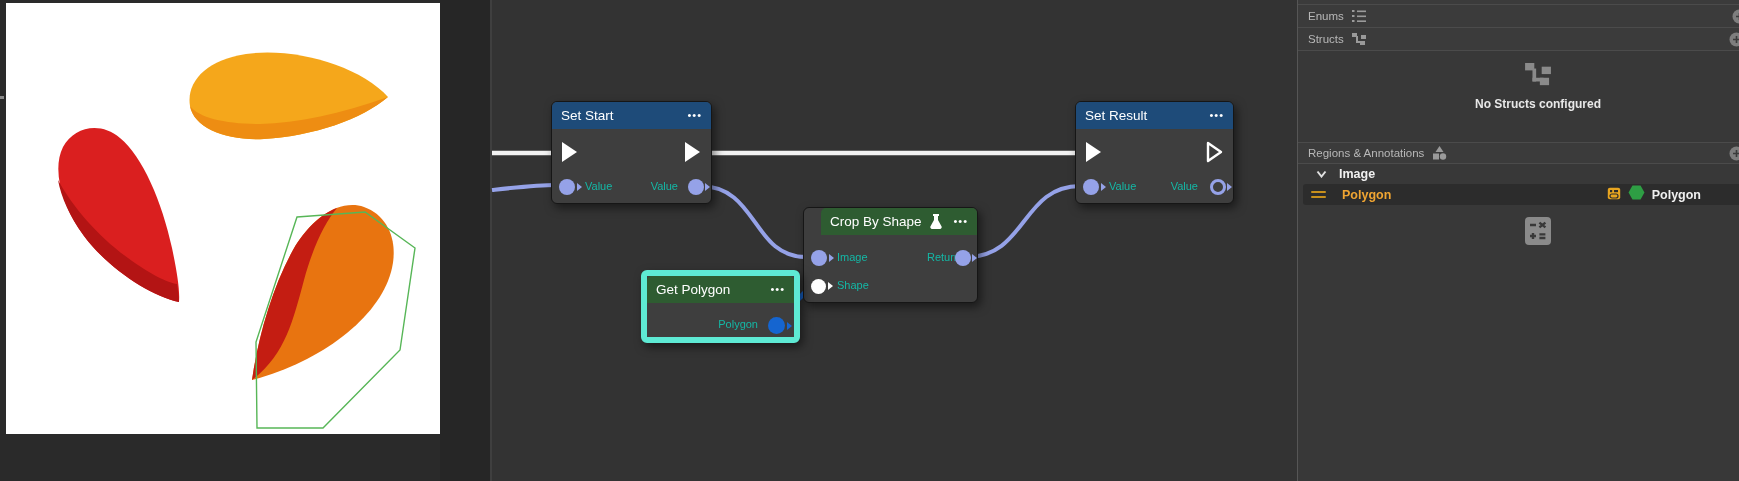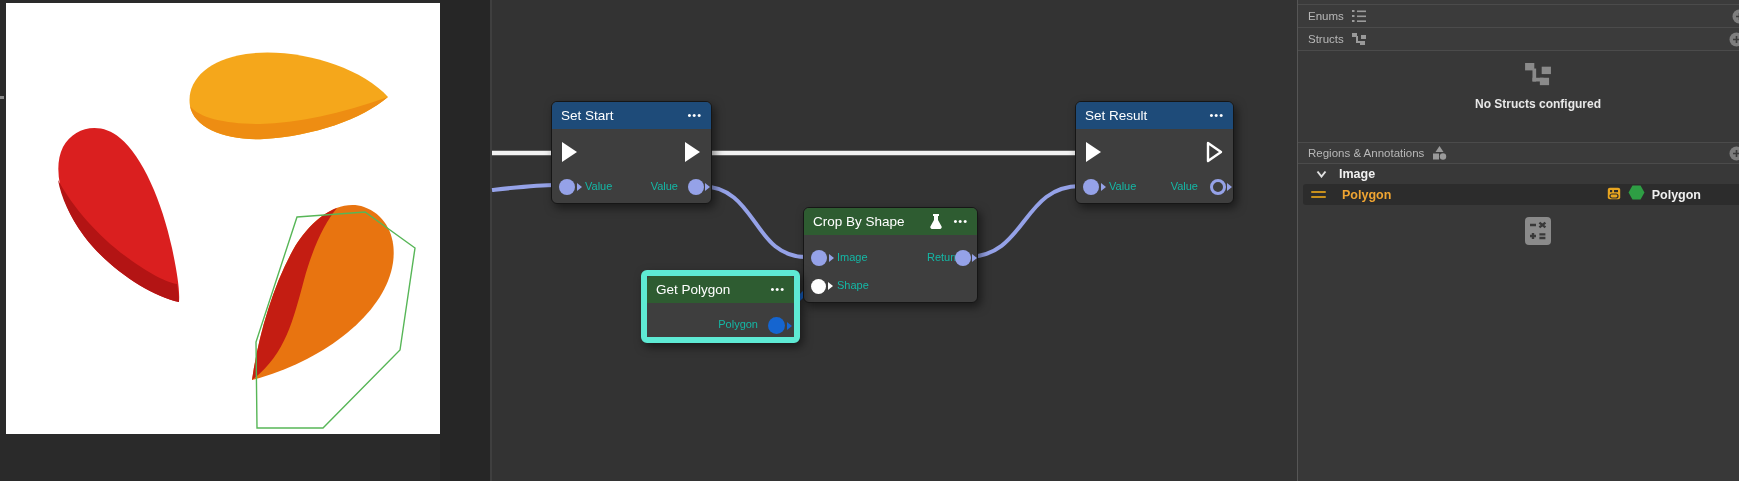--- a/index.html
+++ b/index.html
@@ -118,21 +118,21 @@
           <path d="M2,2 L17,12 L2,22 Z" fill="#fff"></path>
         </svg></span>
     <span class="pin-circle pc-value" style="left:7px;top:77px;"></span>
     <span class="pin-arrow pa-value" style="left:25px;top:81px;"></span>
     <span class="pin-label" style="left:33px;top:78px;">Value</span>
     <span class="pin-label" style="right:33px;top:78px;">Value</span>
     <span class="pin-circle pc-value-out" style="right:7px;top:77px;"></span>
     <span class="pin-arrow pa-value" style="right:1px;top:81px;"></span>
   </div>
 
-  <div class="node" style="left:803px;top:207px;width:175px;height:96px;">
+  <div class="node" style="left:803px;top:207px;width:175px;height:96px;padding-left:17px;">
     <div class="node-header hdr-green">
       <span class="node-title">Crop By Shape</span>
       <span class="hdr-spacer"></span>
       <span class="flask">
         <svg width="14" height="16" viewBox="0 0 14 16">
           <rect x="4" y="0" width="6" height="2" fill="#fff"></rect>
           <path d="M5,2 v4 L1.4,12.4 A1.9,1.9 0 0 0 3,15 h8 a1.9,1.9 0 0 0 1.6,-2.6 L9,6 V2 Z" fill="#fff"></path>
         </svg>
         </span>
       <span class="menu-dots">•••</span>

